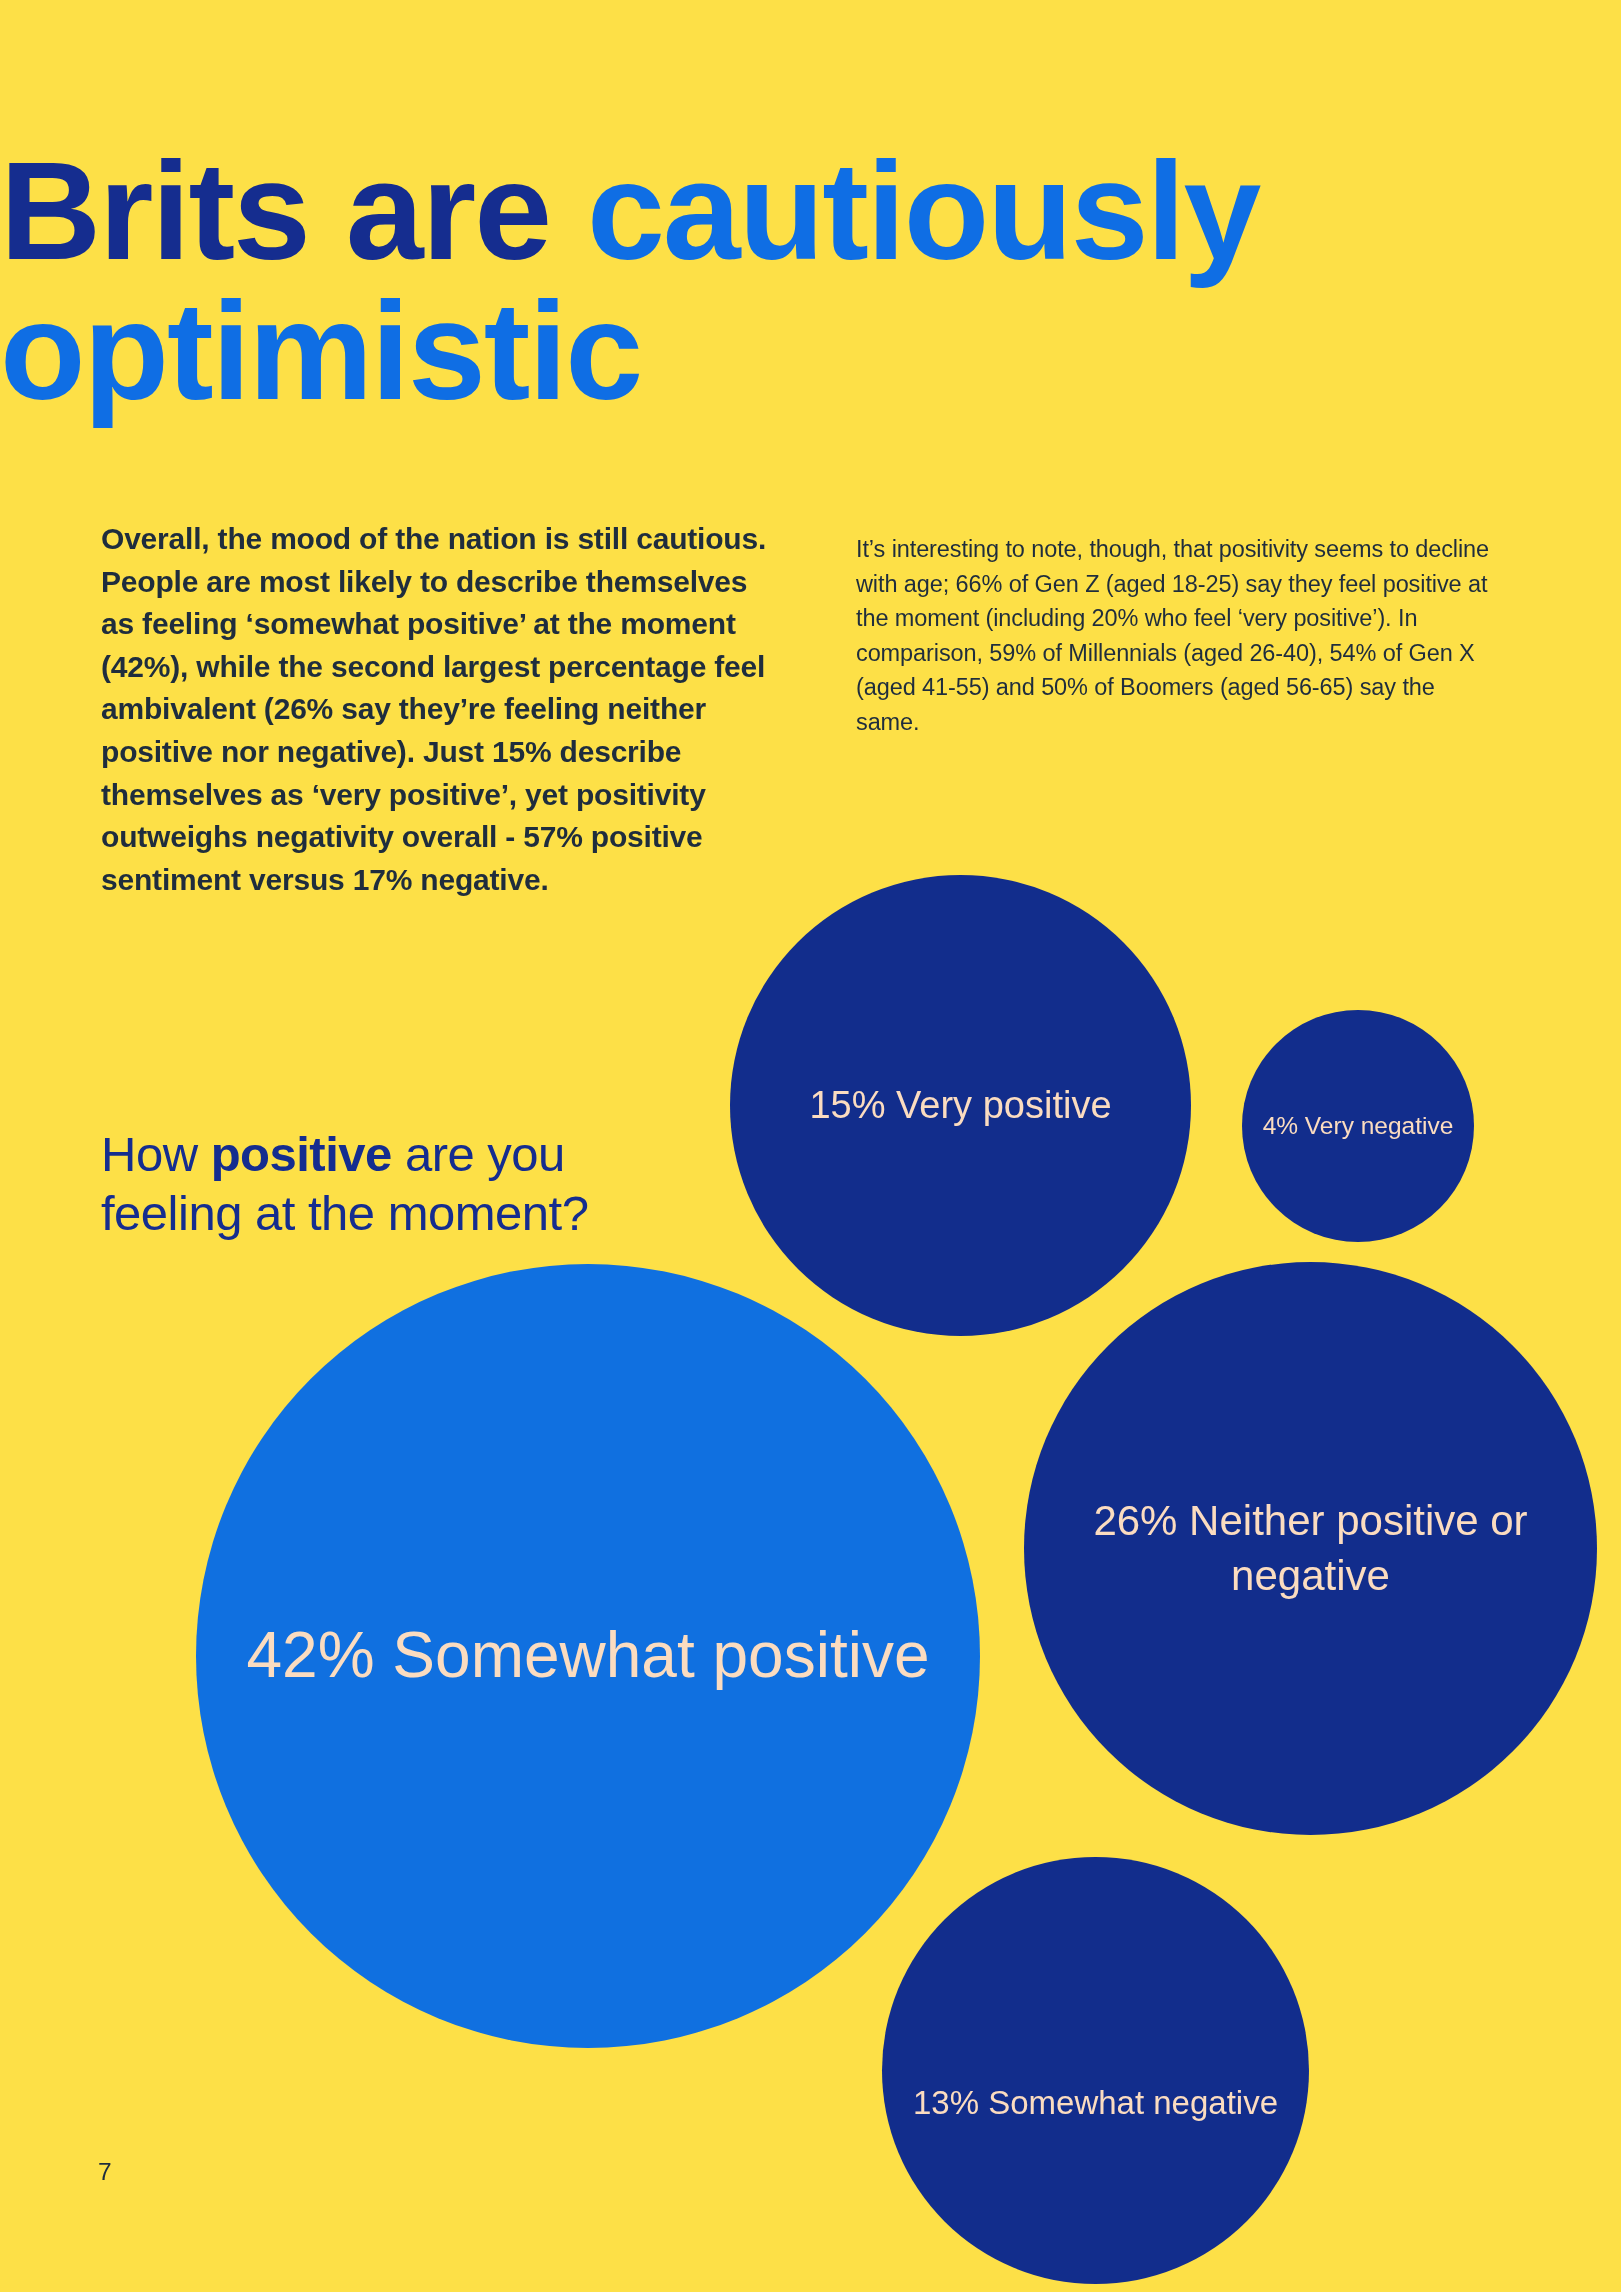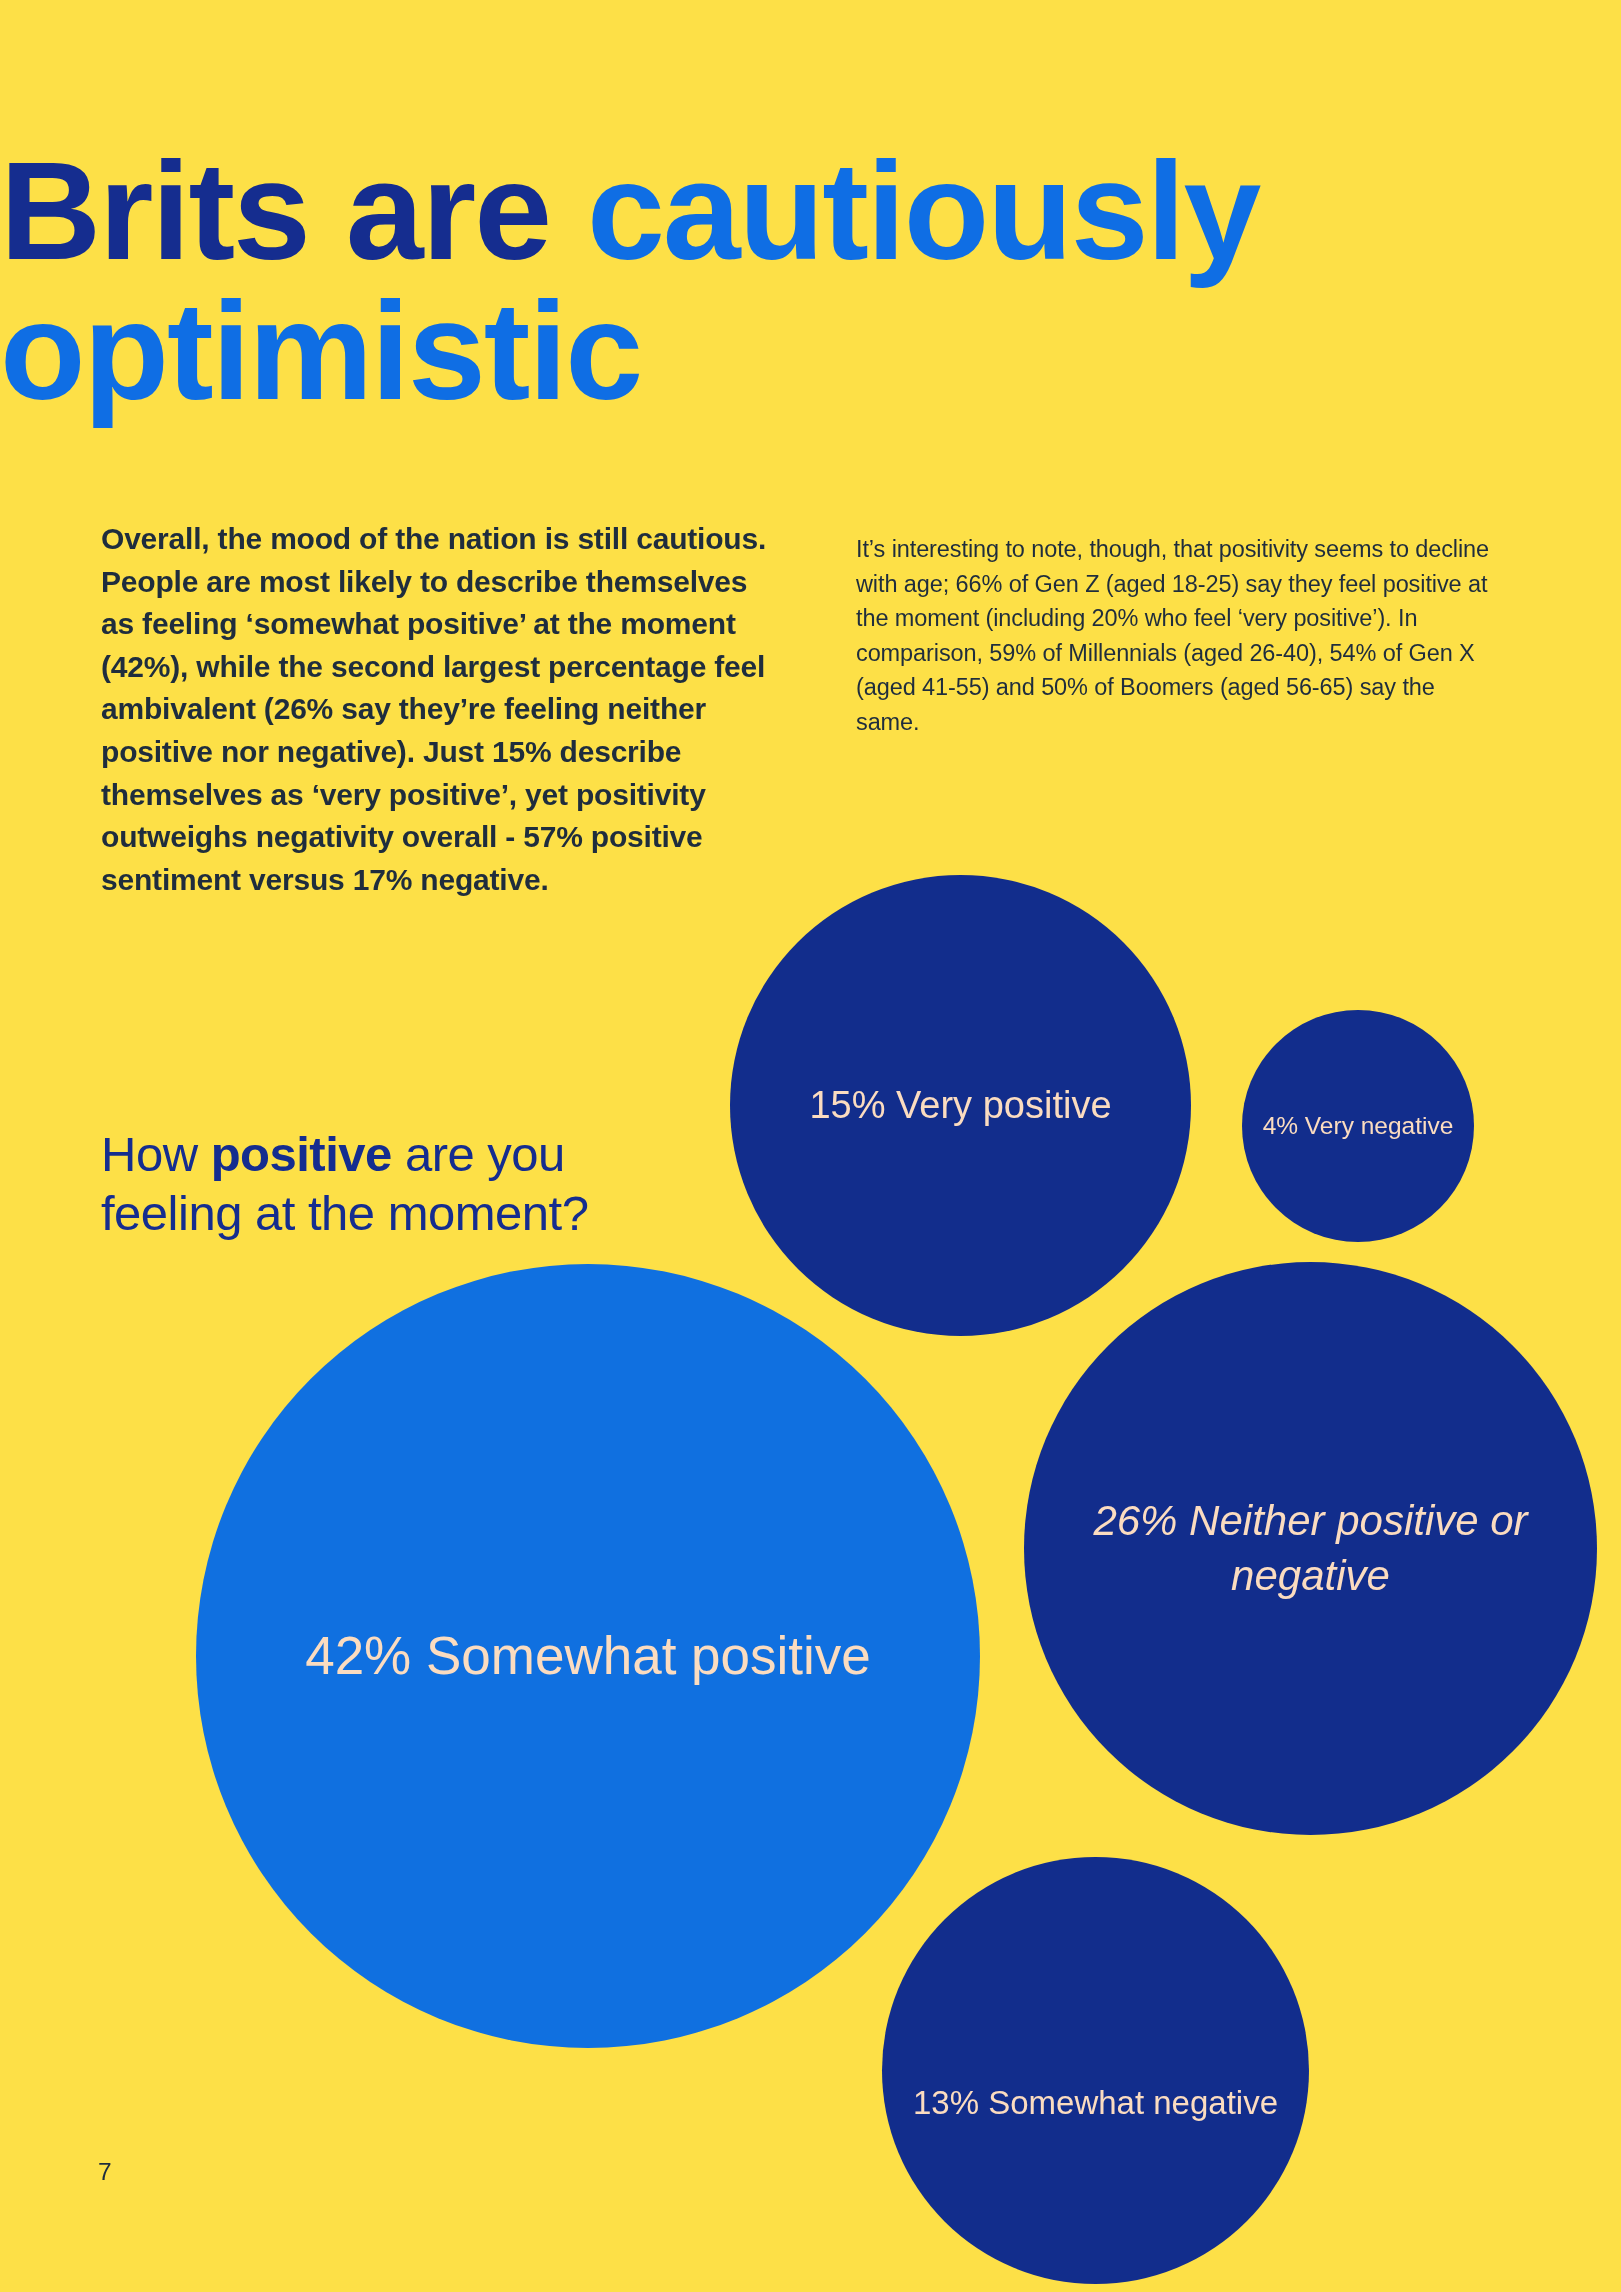--- a/index.html
+++ b/index.html
@@ -90,27 +90,27 @@
   .b-veryneg {
     left: 1242px; top: 1010px;
     width: 232px; height: 232px;
     background: #122d8c;
     font-size: 24.5px; line-height: 1.3;
   }
   .b-somepos {
     left: 196px; top: 1264px;
     width: 784px; height: 784px;
     background: #1070e0;
-    font-size: 53px; line-height: 1.28;
+    font-size: 64px; line-height: 1.28;
   }
   .b-neither {
     left: 1024px; top: 1262px;
     width: 573px; height: 573px;
     background: #122d8c;
-    font-size: 42px; line-height: 1.3; font-style: italic;
+    font-size: 42px; line-height: 1.3;
   }
   .b-someneg {
     left: 882px; top: 1857px;
     width: 427px; height: 427px;
     background: #122d8c;
     font-size: 33px; line-height: 1.3;
   }
   .b-someneg span { transform: translateY(33px); }
 
   

